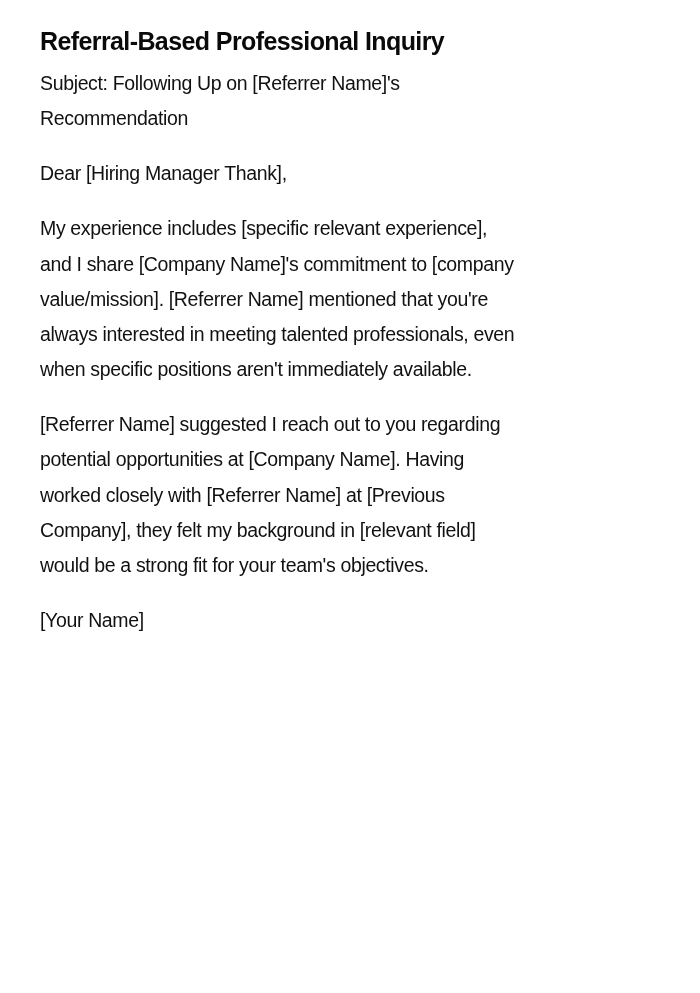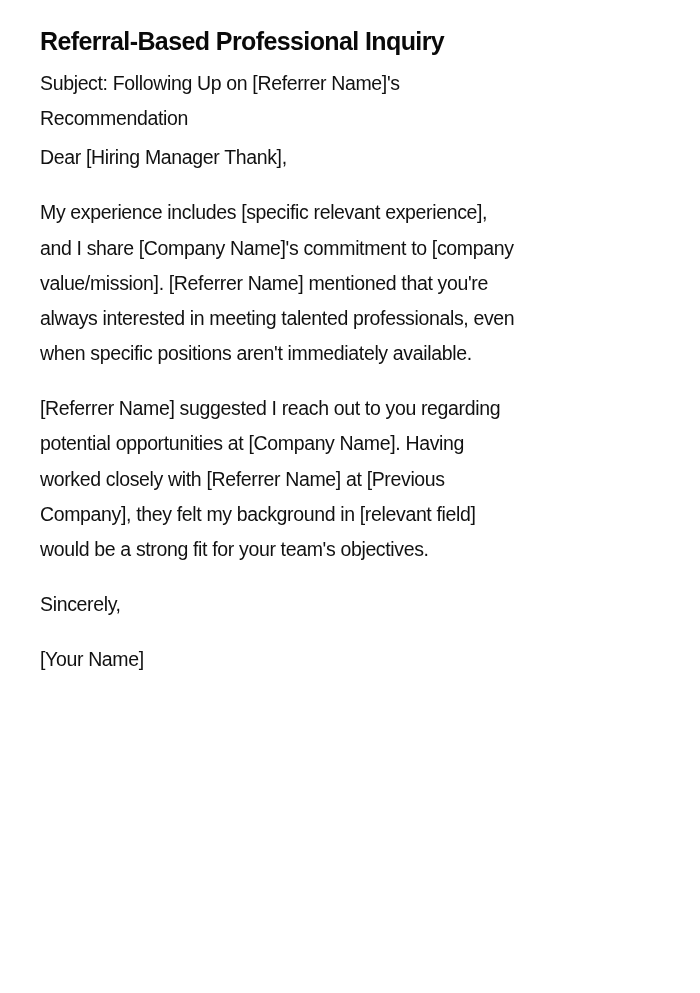--- a/index.html
+++ b/index.html
@@ -29,26 +29,25 @@
       margin: 0 0 8px 0;
       color: #0a0a0a;
     }
     .para {
       font-size: 19.5px;
       line-height: 35.2px;
       margin: 0 0 19.8px 0;
       letter-spacing: -0.35px;
       color: #111111;
     }
-    .subject { margin-bottom: 4px; }
+    .subject { margin-bottom: 20px; }
   </style>
 </head>
 <body>
 
 <div class="page">
   <h1 class="title">Referral-Based Professional Inquiry</h1>
   <p class="para subject">Subject: Following Up on [Referrer Name]'s Recommendation</p>
   <p class="para">Dear [Hiring Manager Thank],</p>
   <p class="para">My experience includes [specific relevant experience], and I share [Company Name]'s commitment to [company value/mission]. [Referrer Name] mentioned that you're always interested in meeting talented professionals, even when specific positions aren't immediately available.</p>
   <p class="para">[Referrer Name] suggested I reach out to you regarding potential opportunities at [Company Name]. Having worked closely with [Referrer Name] at [Previous Company], they felt my background in [relevant field] would be a strong fit for your team's objectives.</p>
-  <p class="para">Sincerely,</p>
   <p class="para">[Your Name]</p>
 </div>
 
 </body></html>

